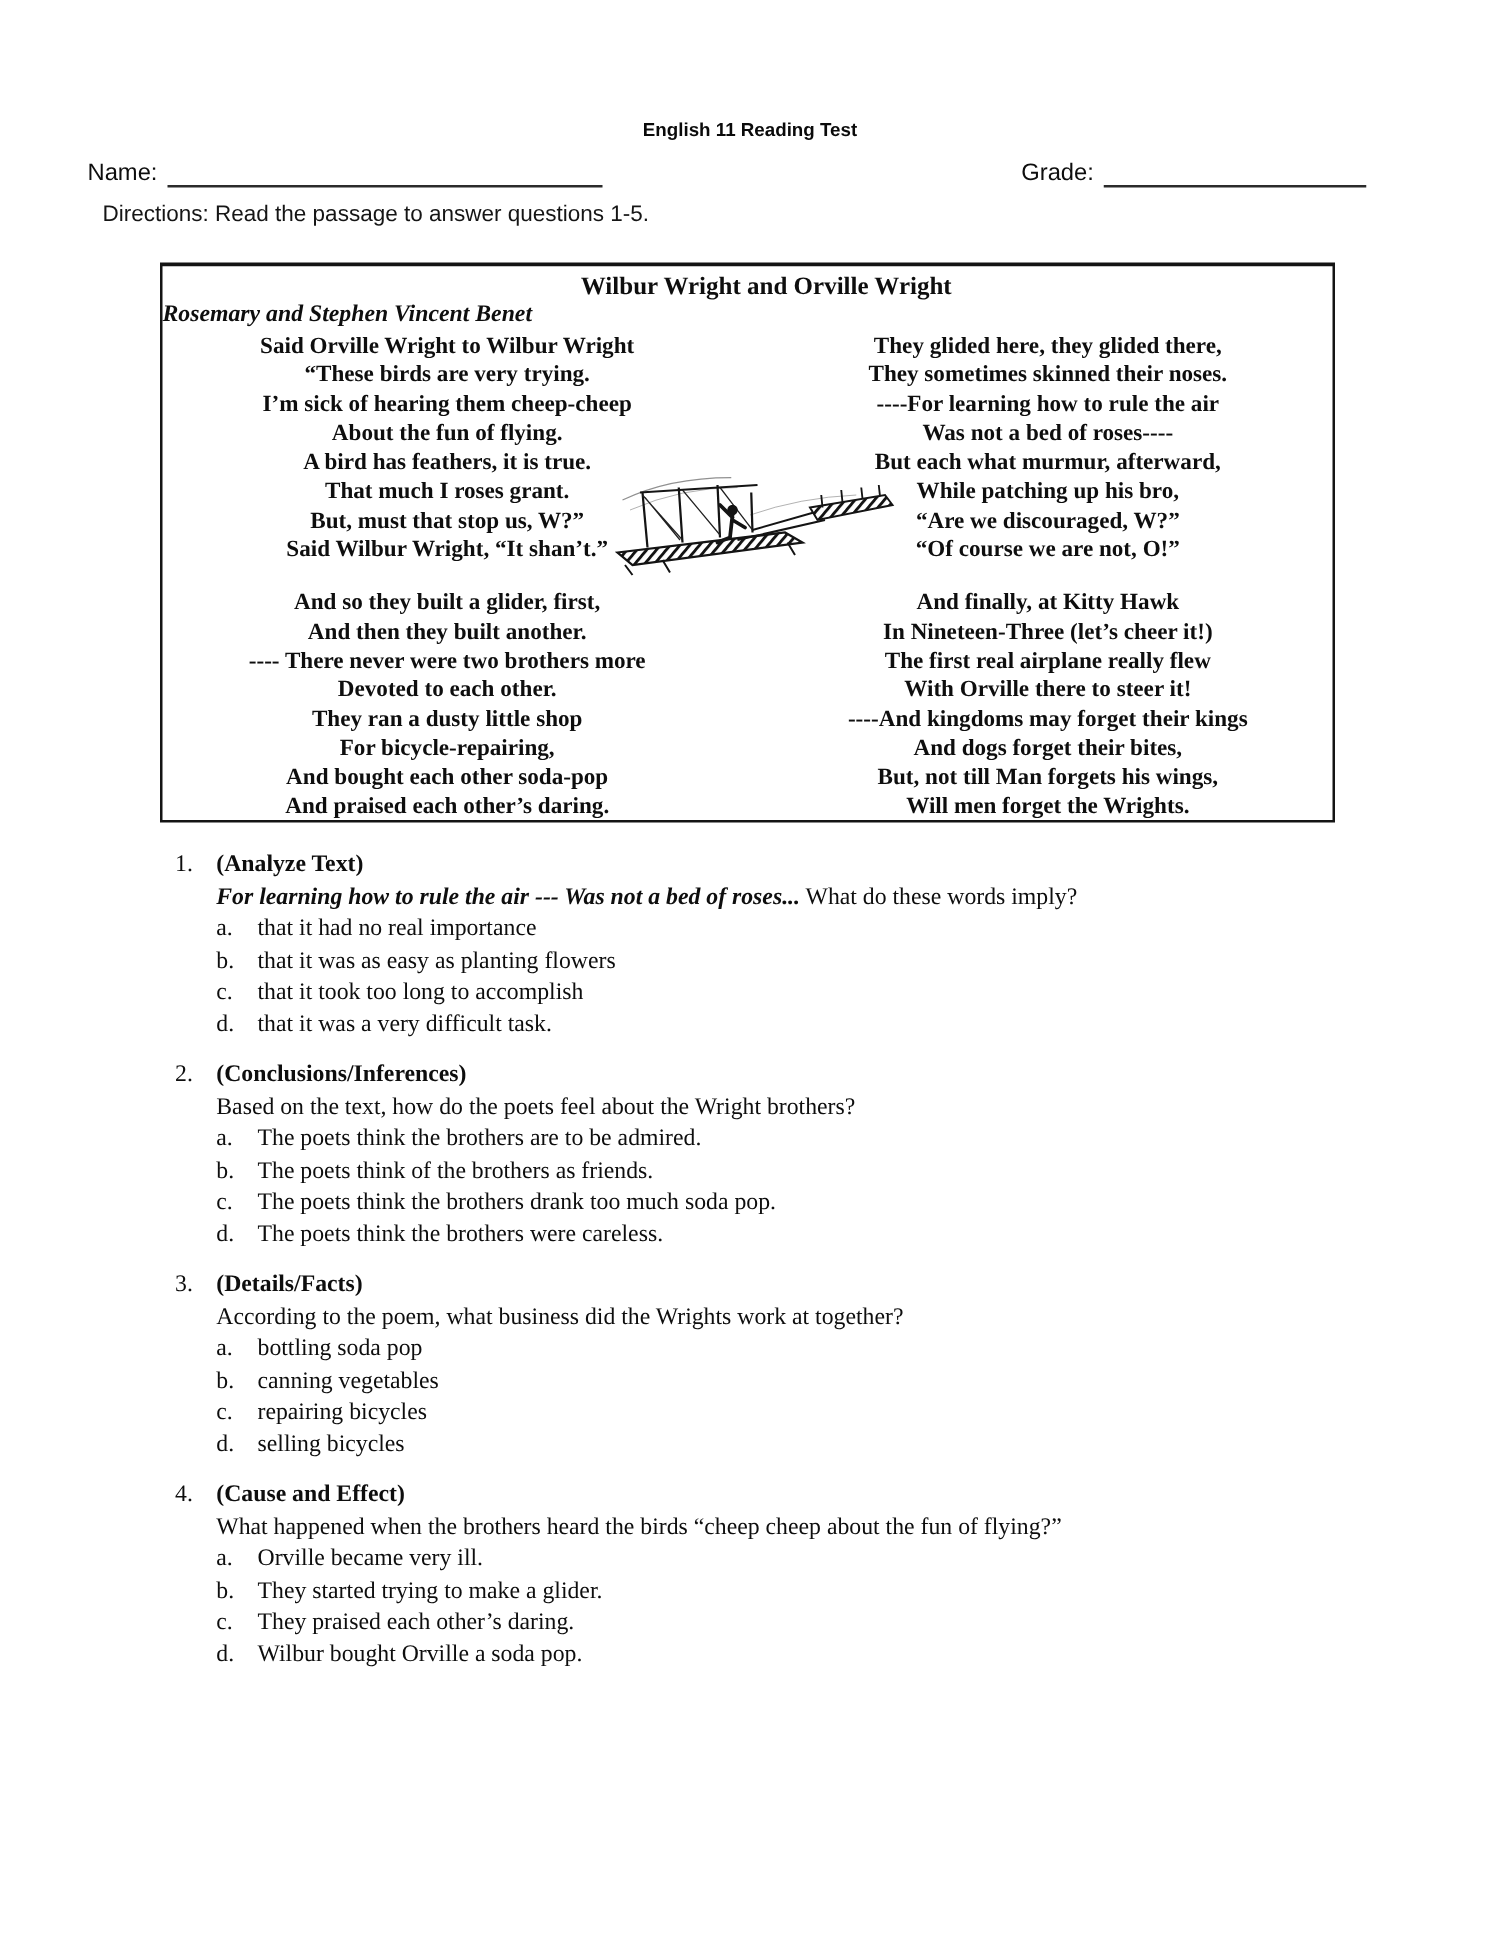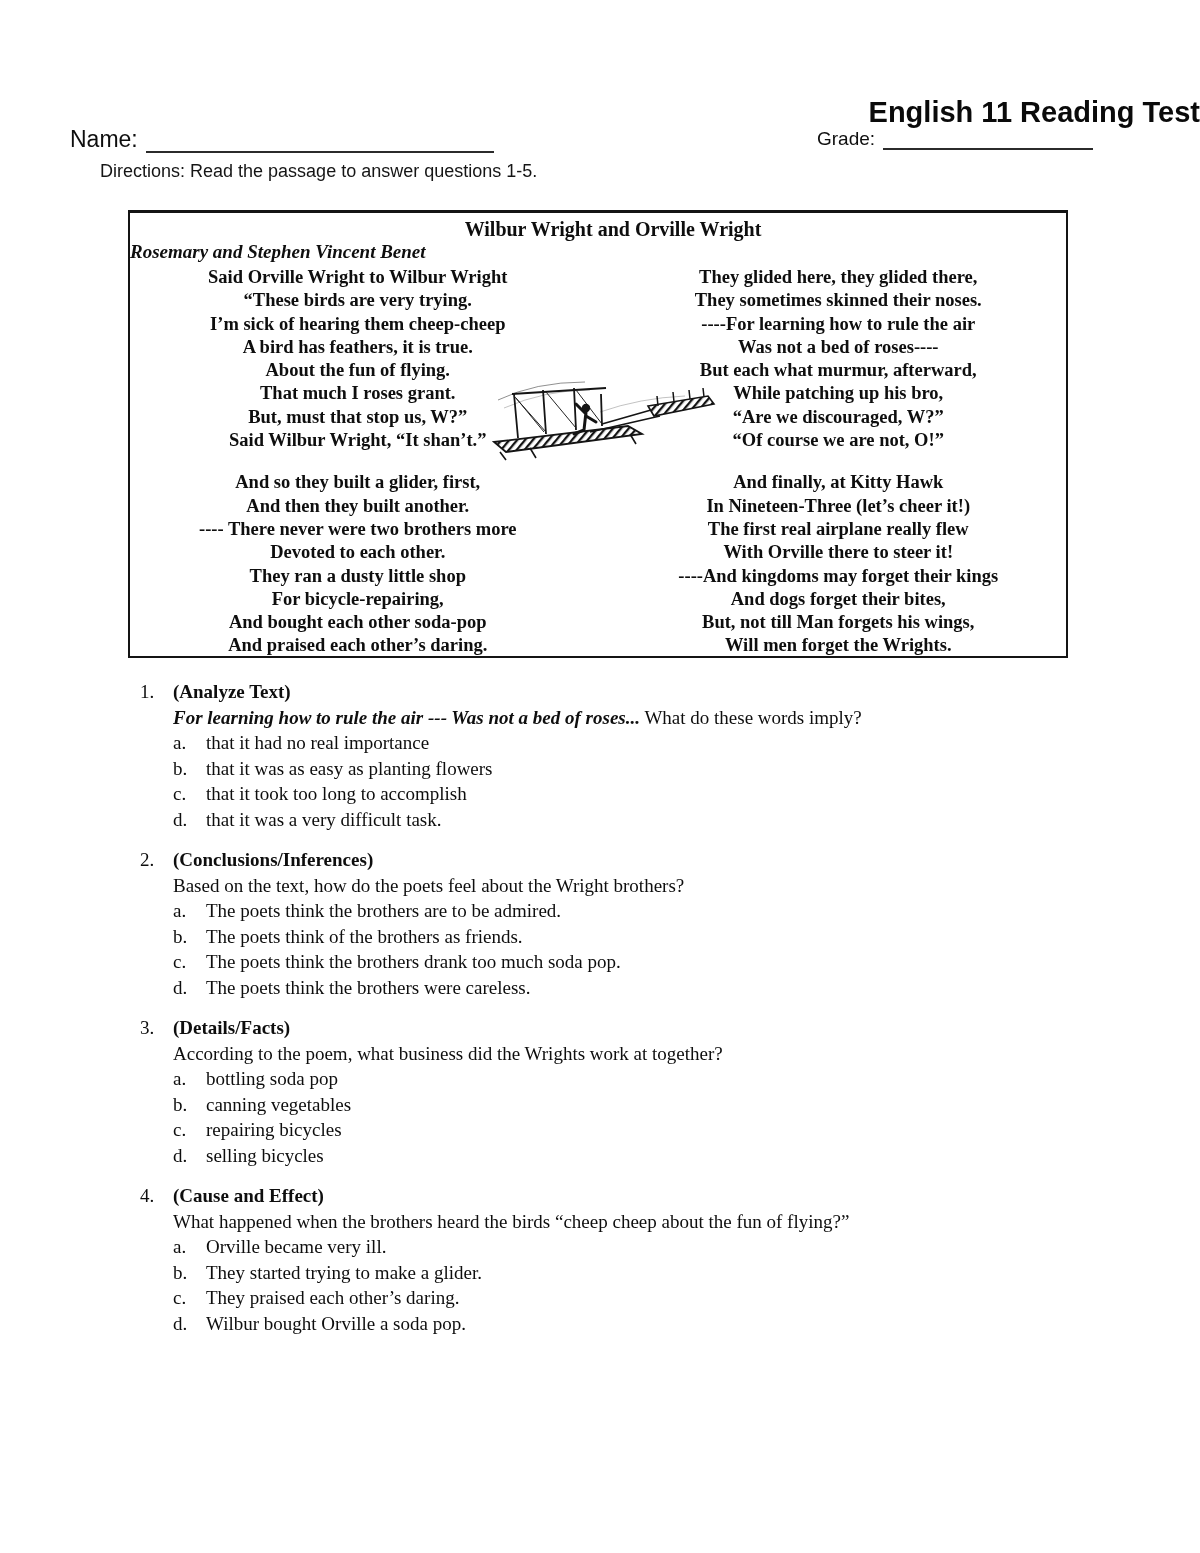--- a/index.html
+++ b/index.html
@@ -11,54 +11,54 @@
     color: #0e0e0e;
     font-family: "Liberation Serif", serif;
     overflow: hidden;
   }
 
   
   .header-title {
     position: absolute;
     top: 96px; left: 0;
     width: 100%;
-    text-align: right;
+    text-align: center;
     font-family: "Liberation Sans", sans-serif;
     font-weight: bold;
-    font-size: 29px;
+    font-size: 15px;
     color: #0a0a0a;
   }
   .name-row {
     position: absolute;
     top: 126px; left: 70px;
     display: flex;
     align-items: flex-end;
     font-family: "Liberation Sans", sans-serif;
-    font-size: 23px;
+    font-size: 19px;
   }
   .grade-row {
     position: absolute;
     top: 126px; left: 780px;
     display: flex;
     align-items: flex-end;
     font-family: "Liberation Sans", sans-serif;
     font-size: 19px;
     margin-left: 37px;
   }
   .blank-line {
     display: inline-block;
     border-bottom: 2px solid #2b2b2b;
     height: 22px;
     margin-left: 8px;
   }
   .name-blank  { width: 348px; }
   .grade-blank { width: 210px; }
   .directions {
     position: absolute;
-    top: 161px; left: 100px;
+    top: 161px; left: 82px;
     font-family: "Liberation Sans", sans-serif;
     font-size: 18px;
     color: #151515;
   }
 
   
   .poem-box {
     position: absolute;
     left: 128px; top: 210px;
     width: 940px; height: 448px;
@@ -134,22 +134,22 @@
   <div class="poem-box">
     <div class="poem-title">Wilbur Wright and Orville Wright</div>
     <div class="poem-authors">Rosemary and Stephen Vincent Benet</div>
 
     <div class="poem-cols">
       <div class="poem-col">
         <div class="stanza">
             <div>Said Orville Wright to Wilbur Wright</div>
             <div>“These birds are very trying.</div>
             <div>I’m sick of hearing them cheep-cheep</div>
+            <div>About the fun of flying.</div>
             <div>A bird has feathers, it is true.</div>
-            <div>About the fun of flying.</div>
             <div>That much I roses grant.</div>
             <div>But, must that stop us, W?”</div>
             <div>Said Wilbur Wright, “It shan’t.”</div>
           </div>
         <div class="stanza">
             <div>And so they built a glider, first,</div>
             <div>And then they built another.</div>
             <div>---- There never were two brothers more</div>
             <div>Devoted to each other.</div>
             <div>They ran a dusty little shop</div>

